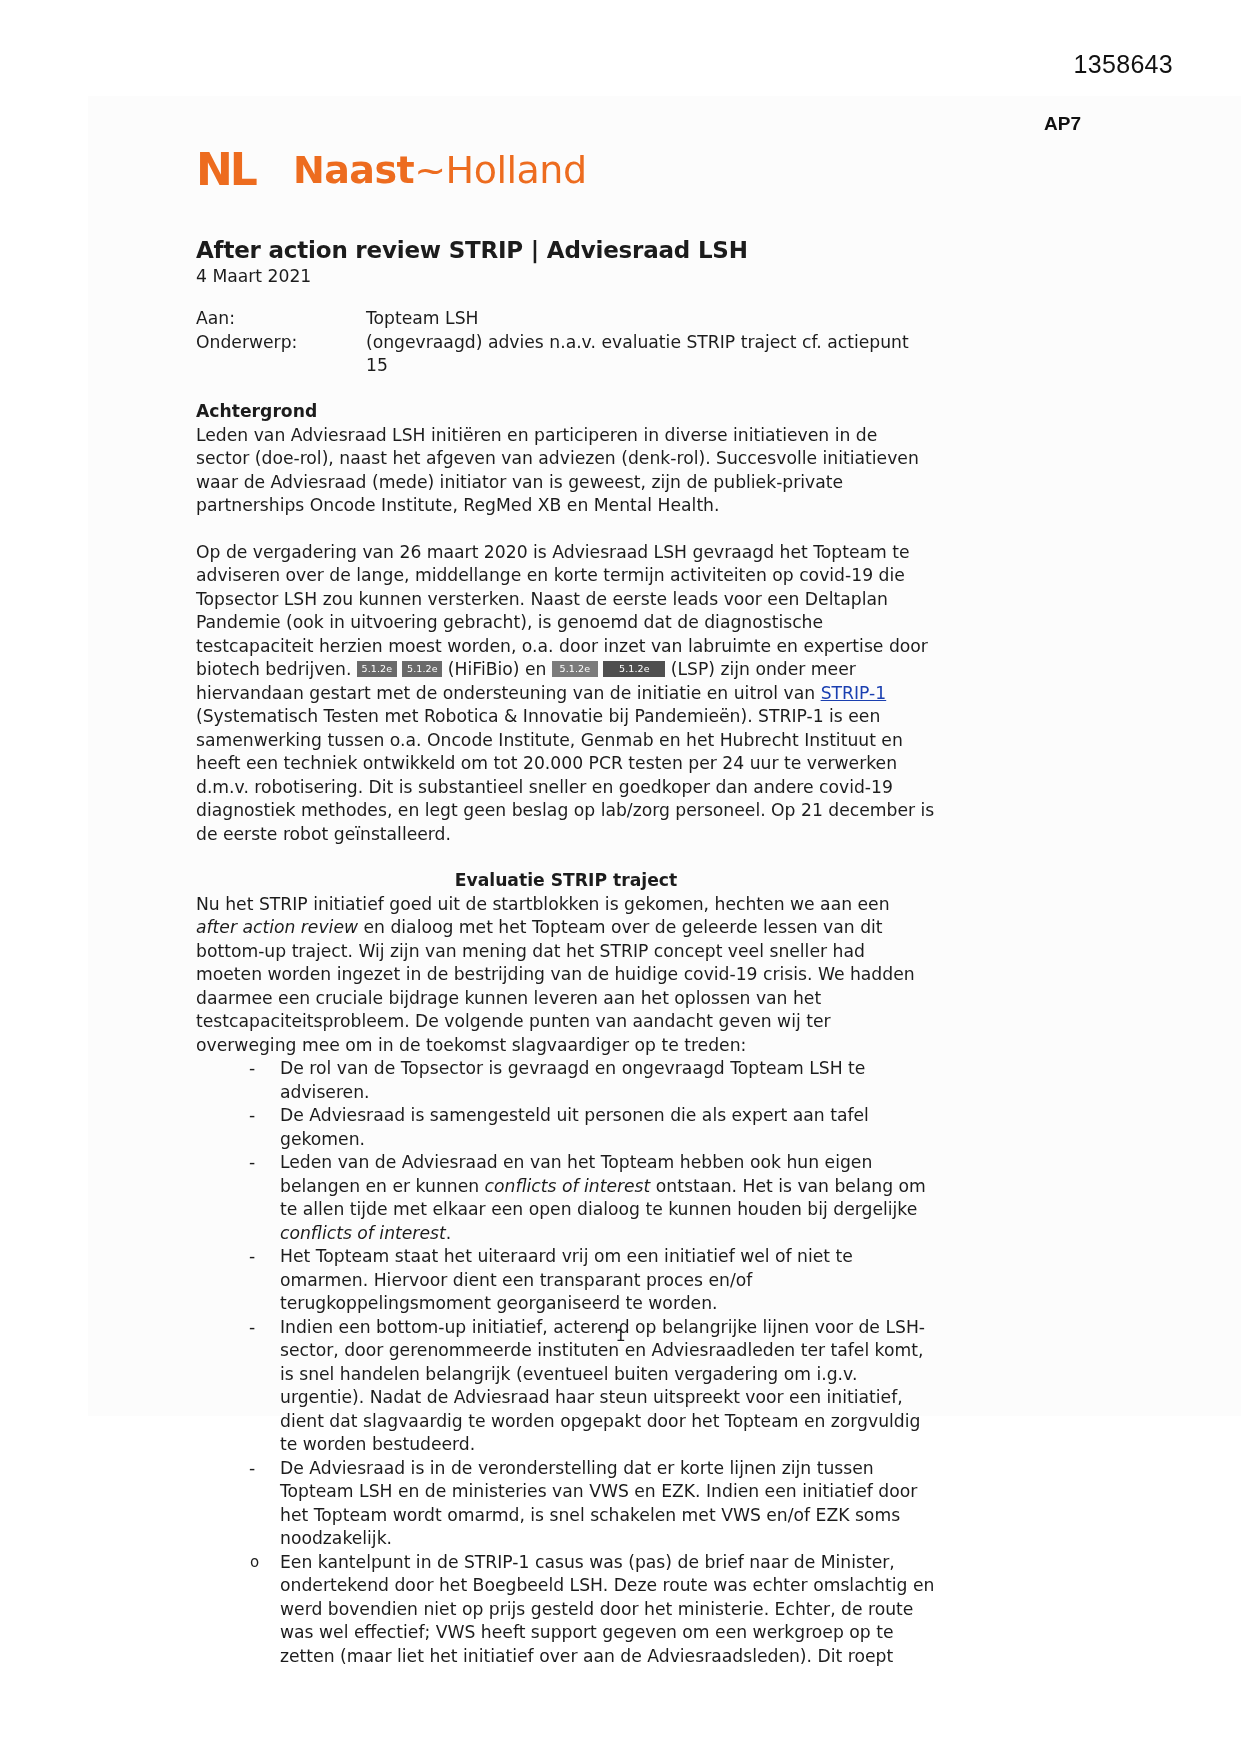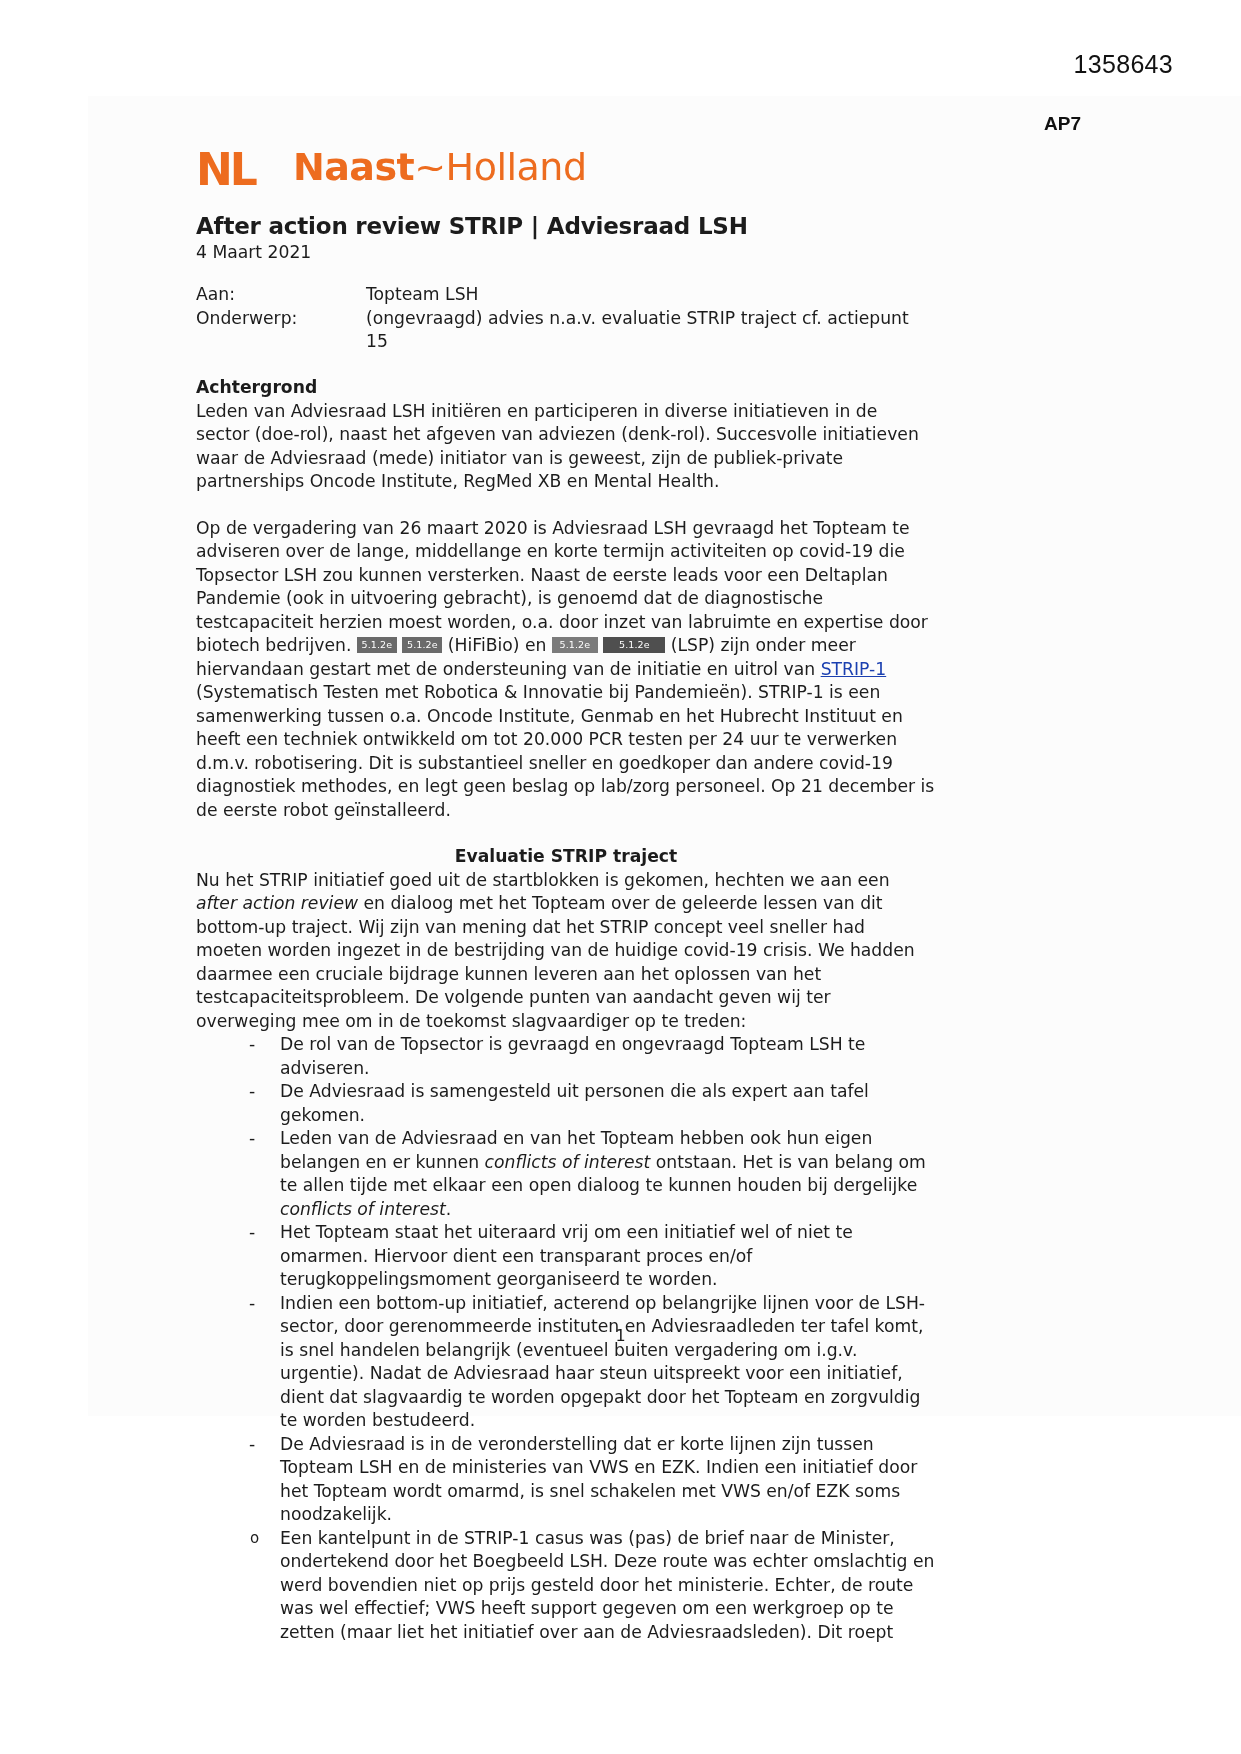--- a/index.html
+++ b/index.html
@@ -48,21 +48,21 @@
     color: #111;
     font-family: "Liberation Sans", sans-serif;
   }
 
   
   .logo {
     position: absolute;
     left: 196px;
     top: 148px;
     display: flex;
-    align-items: flex-start;
+    align-items: center;
     gap: 38px;
   }
   .logo-nl {
     font-family: "DejaVu Sans", sans-serif;
     font-size: 44px;
     font-weight: bold;
     color: #ED6C1F;
     letter-spacing: -3px;
     line-height: 1;
     position: relative;
@@ -73,21 +73,21 @@
     color: #ED6C1F;
     line-height: 1;
     letter-spacing: -0.5px;
   }
   .logo-word .bold-part { font-weight: bold; }
 
   
   .content {
     position: absolute;
     left: 196px;
-    top: 212px;
+    top: 236px;
     width: 740px;
     font-size: 17.2px;
     line-height: 23.5px;
     color: #1c1c1c;
     font-family: "DejaVu Sans", sans-serif;
   }
   .title {
     font-size: 23px;
     font-weight: bold;
     line-height: 28px;

